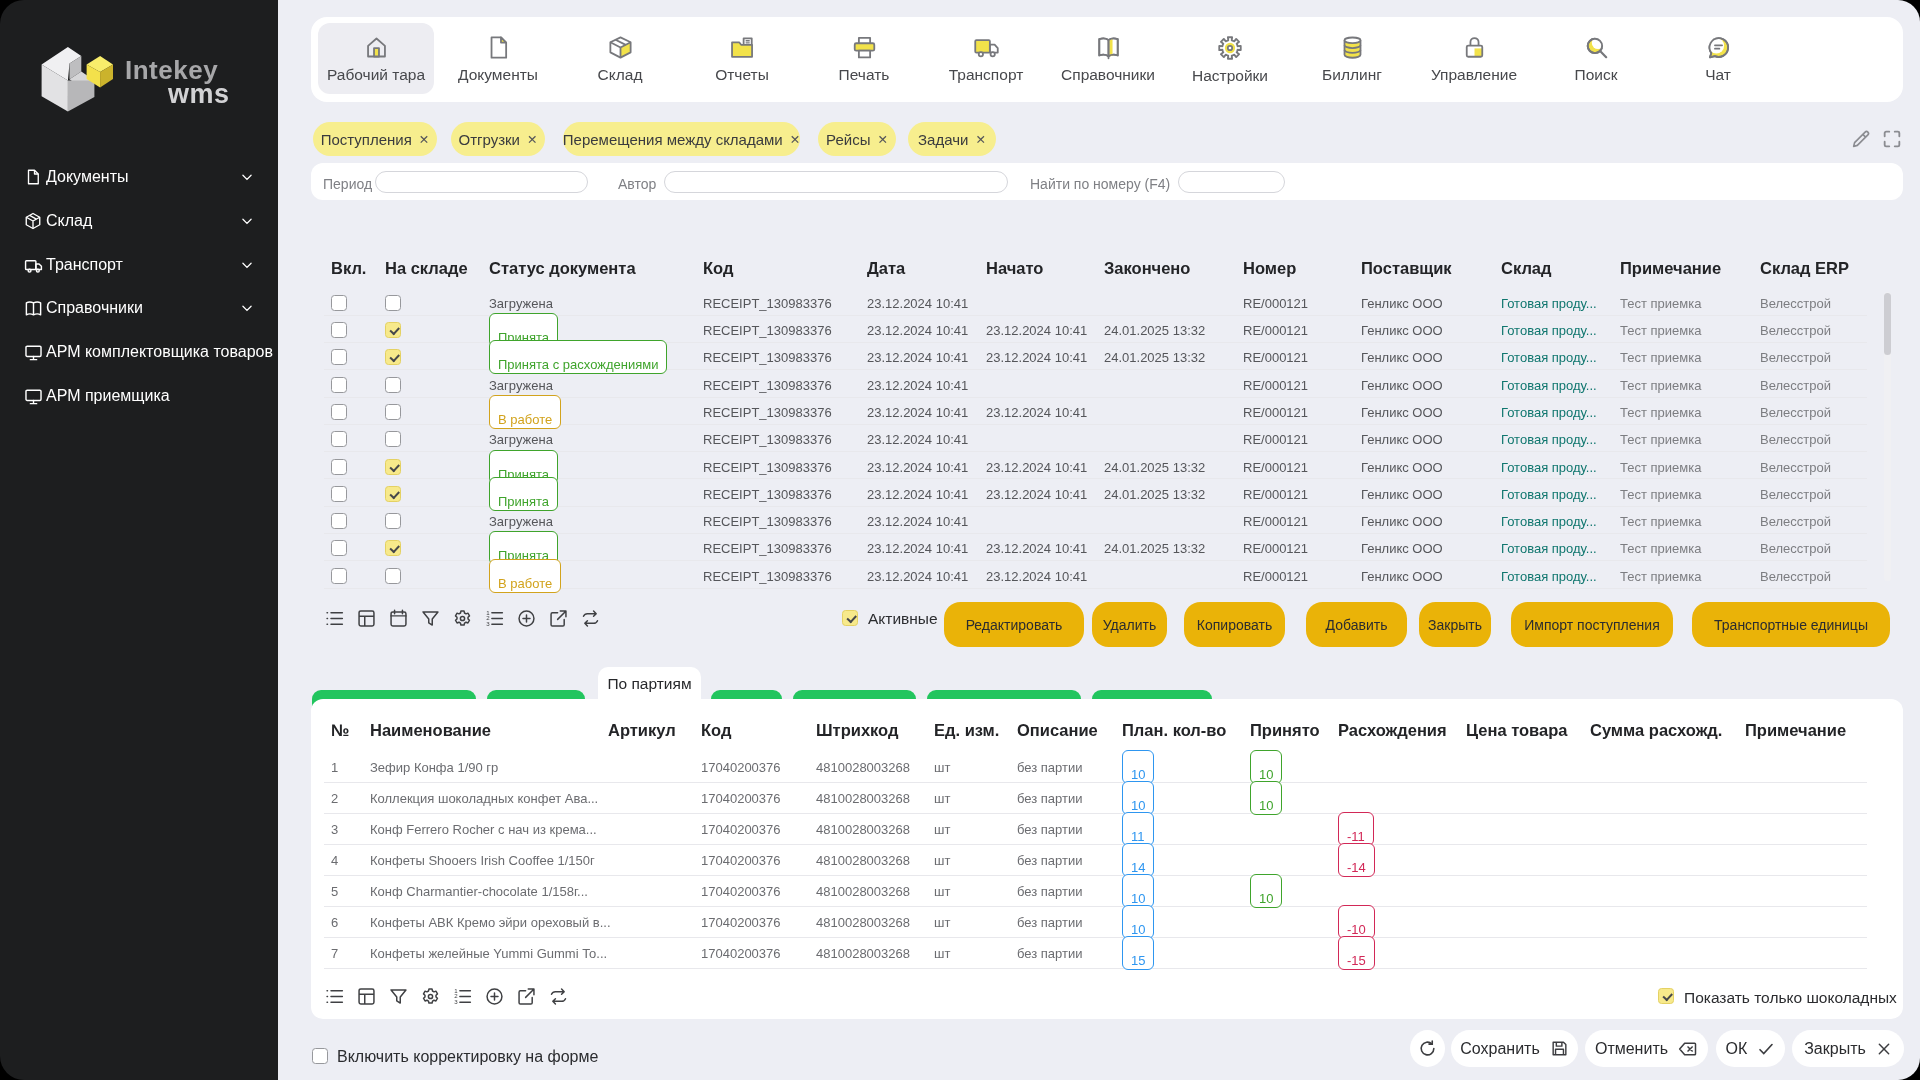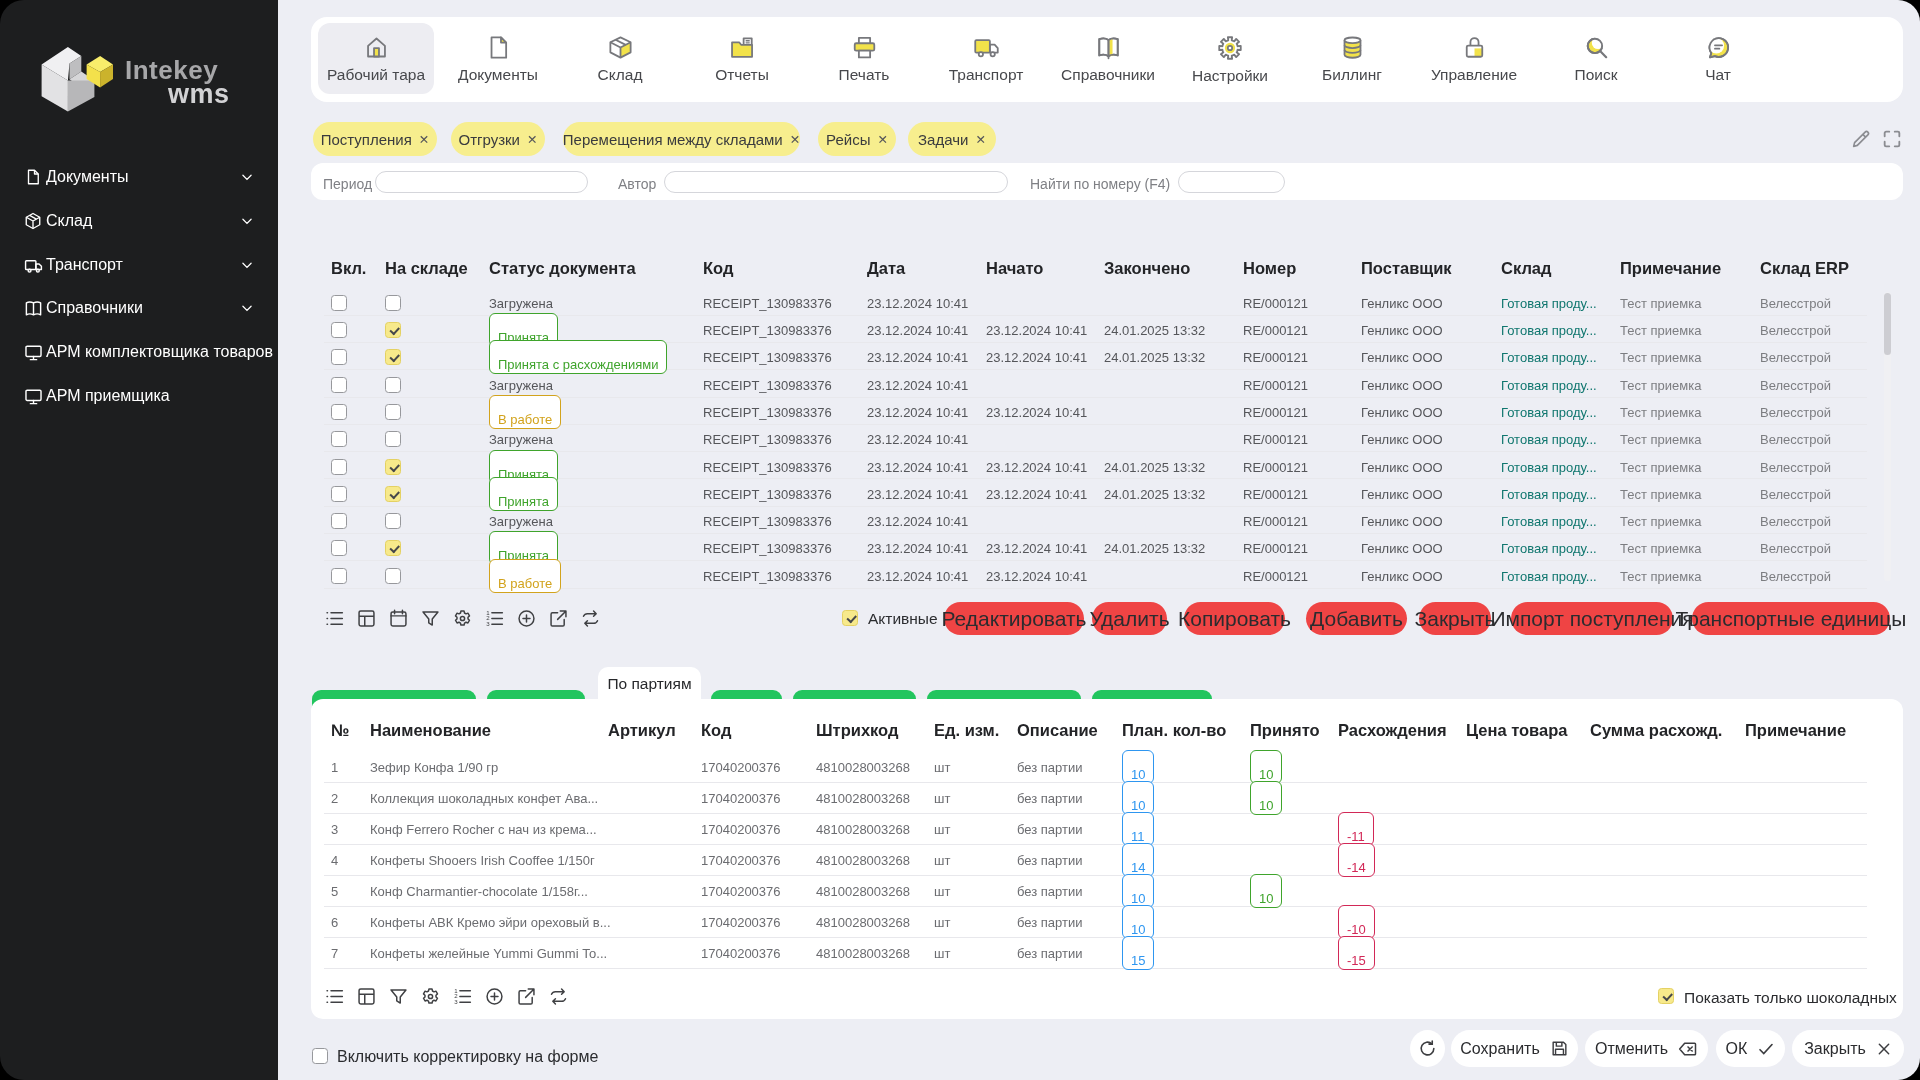--- a/index.html
+++ b/index.html
@@ -41,21 +41,21 @@
 .cb{width:16px;height:16px;border:1.4px solid #97989c;border-radius:3.5px;background:#fff}
 .cb.y{background:#f7e98b;border-color:#e4d163}
 .cb.y::after{content:"";position:absolute;left:3.5px;top:4px;width:7px;height:3.5px;border-left:2px solid #47484b;border-bottom:2px solid #47484b;transform:rotate(-47deg)}
 .bdg{height:19px;line-height:16.5px;padding:16px 8px;border-radius:6px;border:1.5px solid;font-size:13px;background:#fff}
 .bdg.g{color:#3fa42c;border-color:#3fa42c}
 .bdg.y{color:#d2a31d;border-color:#d2a31d}
 .bdg.b{color:#2e96f0;border-color:#2e96f0}
 .bdg.r{color:#d22857;border-color:#d22857}
 
 .tbi{position:absolute;display:flex;gap:11px;align-items:center}
-.btn{position:absolute;height:33px;background:#ef4444;border-radius:16.5px;font-size:21px;color:#2b2c2f;display:flex;align-items:center;justify-content:center;white-space:nowrap}
+.btn{position:absolute;height:45px;background:#eab308;border-radius:16.5px;font-size:14px;color:#2b2c2f;display:flex;align-items:center;justify-content:center;white-space:nowrap}
 
 .tab{position:absolute;top:690px;height:30px;background:#22c55e;border-radius:9px 9px 0 0;font-size:15.5px;color:#27282b;display:flex;align-items:flex-start;justify-content:center;padding-top:6px;white-space:nowrap}
 .tab.act{background:#fff;top:667px;height:32px;padding-top:8px;border-radius:10px 10px 0 0}
 
 .t2h{position:absolute;top:721px;height:24px;left:311px;width:1592px;font-size:16.5px;font-weight:bold;color:#232427}
 .t2row{position:absolute;left:324px;width:1543px;height:31px;border-bottom:1px solid #e8e8ec;font-size:13px;color:#6b6c70}
 .t2row span{position:absolute;top:50%;transform:translateY(-50%);white-space:nowrap}
 .k1{left:7px}.k2{left:46px}.k4{left:377px}.k5{left:492px}.k6{left:610px}.k7{left:693px}.k8{left:798px}.k9{left:926px}.k10{left:1014px}
 
 .wbtn{position:absolute;top:1030px;height:37px;background:#fff;border-radius:18.5px;font-size:16px;color:#2b2c2f;display:flex;align-items:center;justify-content:center;gap:10px;white-space:nowrap}

